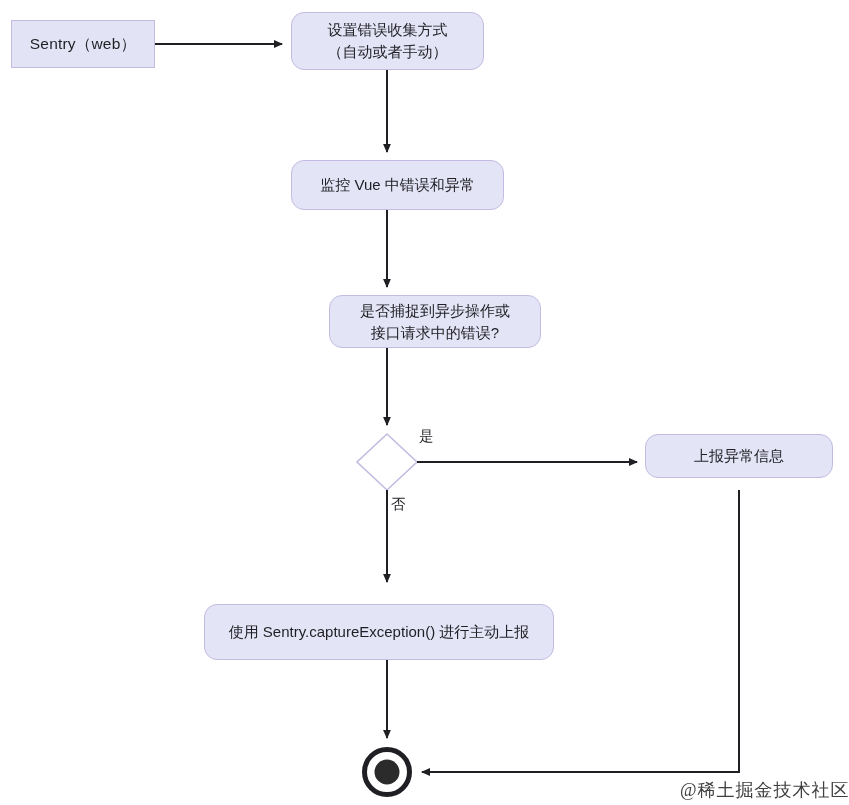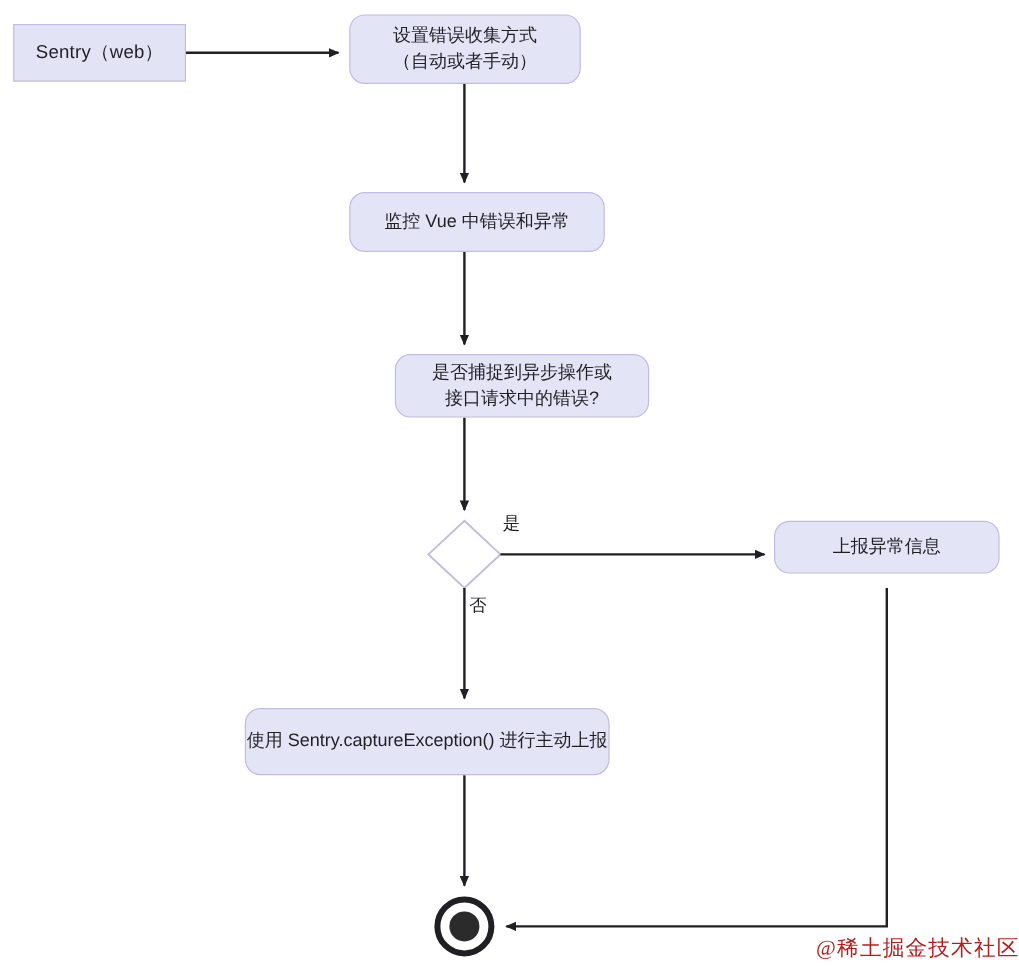--- a/index.html
+++ b/index.html
@@ -58,21 +58,21 @@
   .edge-label {
     position: absolute;
     font-size: 14.5px;
     color: #1f1f24;
     white-space: nowrap;
   }
   .watermark {
     position: absolute;
     font-family: "Liberation Serif", "DejaVu Serif", serif;
     font-size: 18px;
-    color: #b91c1c;
+    color: #404040;
     white-space: nowrap;
     letter-spacing: 1px;
   }
 </style>
 </head>
 <body>
 
 <div id="diagram-root">
 
   <svg class="edges" viewBox="0 0 849 805" xmlns="http://www.w3.org/2000/svg">
@@ -121,21 +121,21 @@
 
   <div class="node node-process two-line" style="left:291px; top:295px; width:212px; height:53px;margin-left:38px;">
     <span>是否捕捉到异步操作或
 接口请求中的错误?</span>
   </div>
 
   <div class="node node-process" style="left:645px; top:434px; width:188px; height:44px;">
     <span>上报异常信息</span>
   </div>
 
-  <div class="node node-process" style="left:204px; top:590px; width:304px; height:56px;">
+  <div class="node node-process" style="left:204px; top:604px; width:350px; height:56px;">
     <span>使用 Sentry.captureException() 进行主动上报</span>
   </div>
 
   <div class="edge-label" style="left:419px; top:427px;">是</div>
 
   <div class="edge-label" style="left:391px; top:495px;">否</div>
 
   <div class="watermark" style="left:680px; top:778px;">@稀土掘金技术社区</div>
 
 </div>

